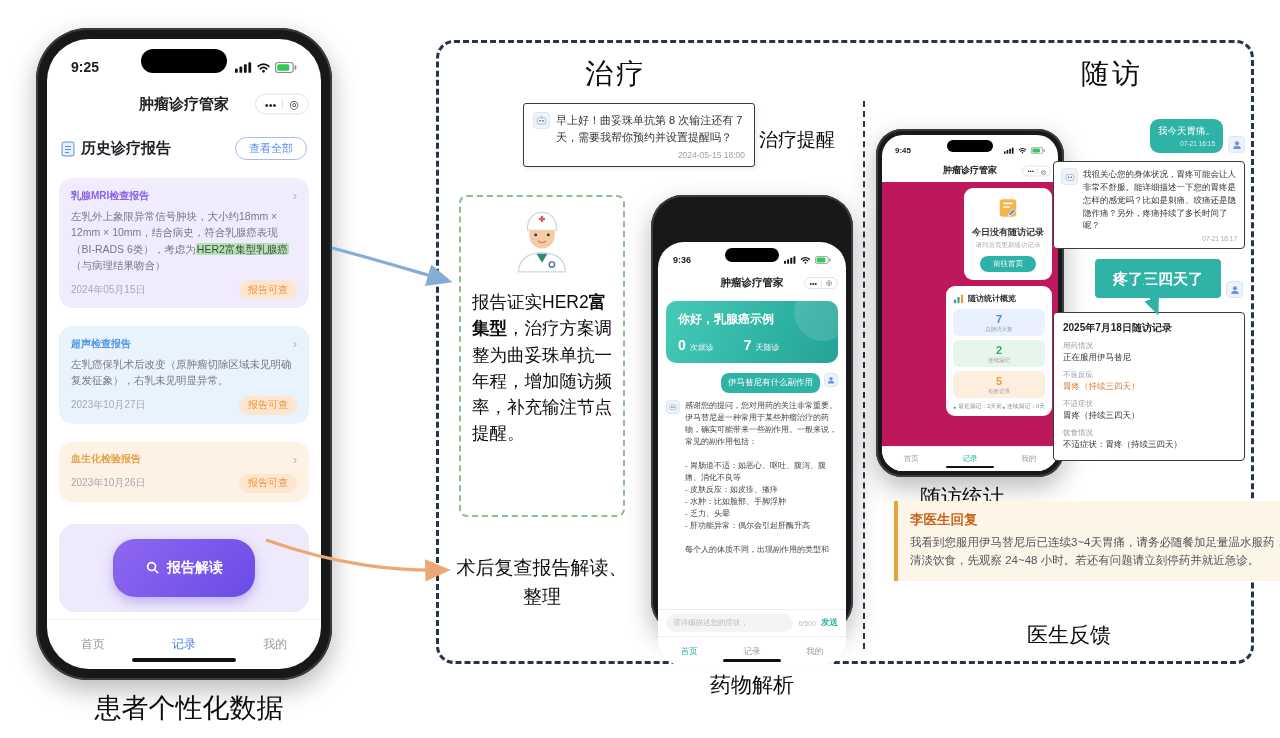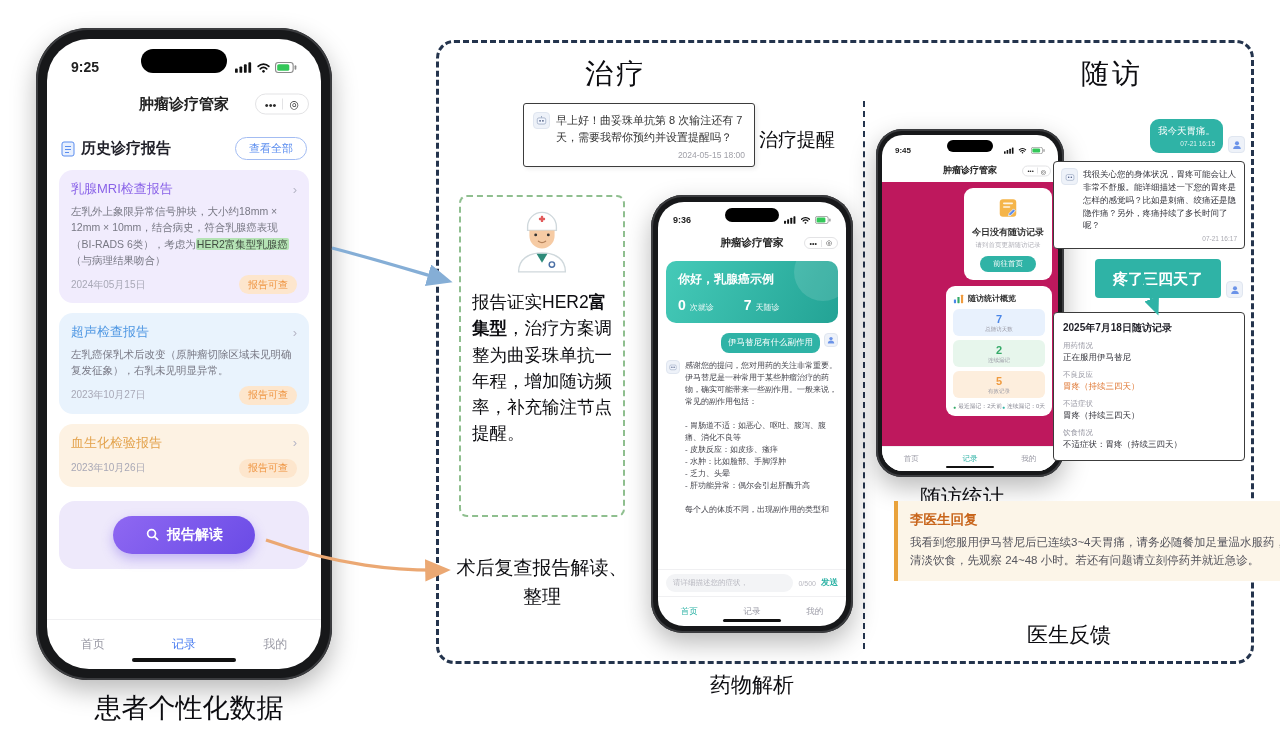--- a/index.html
+++ b/index.html
@@ -6,21 +6,21 @@
   html,body { width:1280px; height:738px; }
   body { background:#fff; font-family:"Liberation Sans","DejaVu Sans",sans-serif; color:#222; overflow:hidden; position:relative; }
   .page { position:relative; width:1280px; height:738px; }
 
   
   .phone { position:absolute; background:#17181a; box-shadow:0 10px 26px rgba(0,0,0,.28), inset 0 0 0 2px #3b3c3f; }
   .screen { width:100%; height:100%; background:#fff; overflow:hidden; display:flex; flex-direction:column; position:relative; }
   .phone-left { left:36px; top:28px; width:296px; height:652px; border-radius:52px; padding:11px; }
   .phone-left .screen { border-radius:42px; }
   .phone-drug { left:212px; top:152px; width:202px; height:438px; border-radius:32px; padding:7px; }
-  .phone-drug .screen { border-radius:26px; }
+  .phone-drug .screen { border-radius:26px;margin-top:40px; }
   .phone-stats { left:437px; top:86px; width:188px; height:348px; border-radius:26px; padding:6px; }
   .phone-stats .screen { border-radius:21px; }
 
   .statusbar { position:relative; display:flex; align-items:center; justify-content:space-between; }
   .island { position:absolute; left:50%; transform:translateX(-50%); background:#000; }
   .sb-icons { display:flex; align-items:center; gap:4px; }
   .phone-left .statusbar { height:44px; padding:12px 24px 0; }
   .phone-left .sb-time { font-size:14px; font-weight:bold; }
   .phone-left .island { width:86px; height:24px; top:10px; border-radius:13px; }
   .phone-drug .statusbar { height:28px; padding:8px 15px 0; }
@@ -52,38 +52,38 @@
   .tab.active-teal { color:#2fb3a6; }
   .home-indicator { position:absolute; left:50%; transform:translateX(-50%); background:#111; border-radius:3px; }
   .phone-left .tabbar { height:50px; } .phone-left .tab { font-size:12px; }
   .phone-left .home-indicator { bottom:7px; width:104px; height:4px; }
   .phone-drug .tabbar { height:30px; } .phone-drug .tab { font-size:8.5px; }
   .phone-drug .home-indicator { bottom:4px; width:58px; height:3px; }
   .phone-stats .tabbar { height:25px; background:#fff; } .phone-stats .tab { font-size:7.5px; }
   .phone-stats .home-indicator { bottom:3px; width:48px; height:2.5px; }
 
   
-  .content { flex:1; padding:4px 12px 0; display:flex; flex-direction:column; }
+  .content { flex:1; padding:4px 12px 0; display:flex; flex-direction:column;gap:8px; }
   .section-row { display:flex; align-items:center; justify-content:space-between; margin:8px 2px 10px; }
   .section-left { display:flex; align-items:center; gap:6px; }
   .section-title { font-size:15px; font-weight:bold; color:#1f1f28; }
   .view-all { font-size:11px; color:#5b8def; border:1px solid #a3bcf2; border-radius:13px; padding:3px 13px; background:#fff; cursor:pointer; }
   .report-card { border-radius:14px; padding:10px 12px 9px; margin-bottom:10px; cursor:pointer; }
   .card-purple { background:#f1ecfd; } .card-blue { background:#e9f3fd; } .card-orange { background:#fdf2e3; }
   .card-head { display:flex; justify-content:space-between; align-items:center; }
-  .card-title { font-size:13px; font-weight:normal;text-align:center; }
+  .card-title { font-size:10px; font-weight:bold;text-align:center; }
   .card-purple .card-title { color:#8a63e8; } .card-blue .card-title { color:#4f97e3; } .card-orange .card-title { color:#e3a24b; }
   .chevron { color:#b6b6c6; font-size:13px; }
   .card-body { margin-top:5px; font-size:10.5px; color:#787884; line-height:1.55; }
   .hl { background:#b5e3b5; color:#3f4a3f; padding:0 1px; border-radius:2px; }
   .card-foot { display:flex; justify-content:space-between; align-items:center; margin-top:7px; }
   .card-date { font-size:10px; color:#a8a8b6; }
   .badge { font-size:10px; color:#ef9440; background:#fde6cd; border-radius:10px; padding:2.5px 9px; }
   .interpret-wrap { margin-top:4px; background:#eee9fb; border-radius:16px; padding:15px; display:flex; justify-content:center; }
-  .interpret-btn { display:flex; align-items:center; gap:7px; background:linear-gradient(135deg,#8f68f2,#6a4be6); color:#fff; font-size:14px; font-weight:bold; border:none; border-radius:22px; padding:10px 32px; box-shadow:0 5px 12px rgba(106,75,230,.35); cursor:pointer; }
+  .interpret-btn { display:flex; align-items:center; gap:7px; background:linear-gradient(135deg,#8f68f2,#6a4be6); color:#fff; font-size:14px; font-weight:bold; border:none; border-radius:22px; padding:20px 32px; box-shadow:0 5px 12px rgba(106,75,230,.35); cursor:pointer; }
 
   
   .panel { position:absolute; left:436px; top:40px; width:818px; height:624px; border:3px dashed #24344d; border-radius:18px; }
   .panel-title { position:absolute; font-size:28px; color:#0c0c10; letter-spacing:3px; }
   .t-treat { left:146px; top:12px; } .t-follow { left:642px; top:12px; }
   .vsep { position:absolute; left:424px; top:58px; height:548px; border-left:2.5px dashed #24344d; }
 
   .reminder-box { position:absolute; left:84px; top:60px; width:232px; background:#fff; border:1.5px solid #3c3c3c; border-radius:3px; padding:8px 9px 6px; box-shadow:2px 2px 4px rgba(0,0,0,.08); }
   .rem-row { display:flex; gap:6px; align-items:flex-start; }
   .rem-text { font-size:11px; color:#333; line-height:1.55; }

